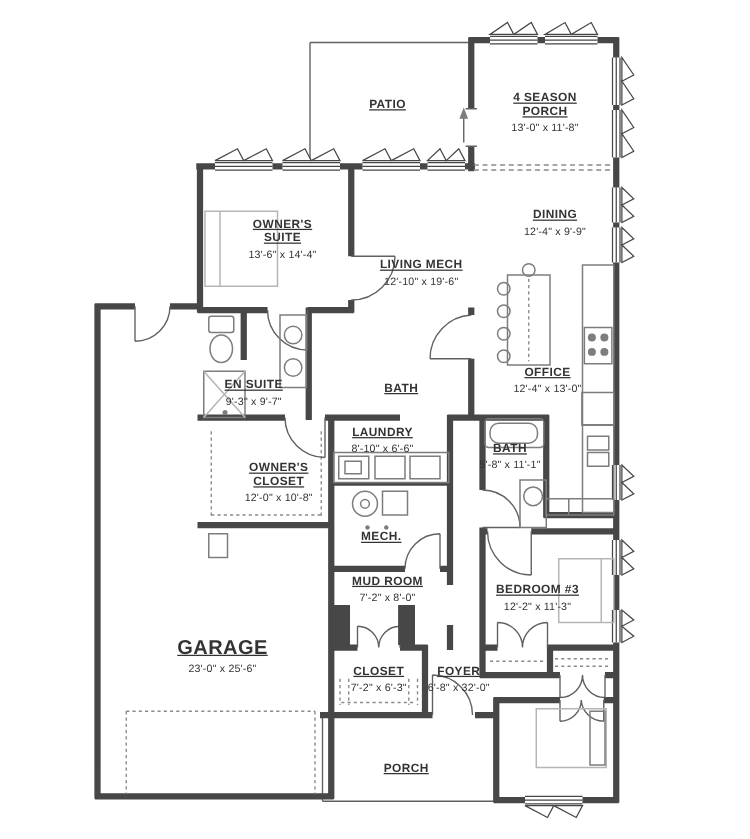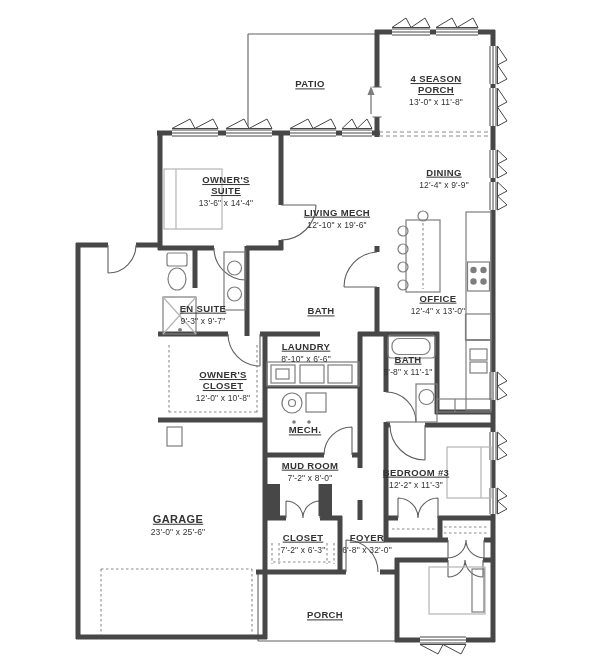--- a/index.html
+++ b/index.html
@@ -19,21 +19,21 @@
   .fixl{fill:none;stroke:var(--c-light_fixture);stroke-width:1.2;}
   .fillwall{fill:var(--c-wall);stroke:none;}
   .dot{fill:var(--c-fixture);stroke:none;}
   .winline{fill:none;stroke:var(--c-wall);stroke-width:1;}
   .wintri{fill:#fff;stroke:var(--c-wall);stroke-width:1;}
   .whitegap{fill:#fff;stroke:none;}
   .room-label{position:absolute;transform:translate(-50%,-50%);text-align:center;
     color:var(--c-text);z-index:2;pointer-events:none;}
   .room-name{font-weight:bold;font-size:9.5px;letter-spacing:.35px;line-height:1.18;
     text-decoration:underline;text-underline-offset:1px;white-space:pre-line;}
-  .room-name.big{font-size:11px;}
+  .room-name.big{font-size:16px;}
   .room-dims{font-size:8.5px;letter-spacing:.15px;margin-top:1.5px;white-space:nowrap;}
 </style>
 </head>
 <body>
 
 <div id="plan-wrap">
 
 <svg width="600" height="671" viewBox="0 0 600 671">
 
   <g>
@@ -303,21 +303,21 @@
       <div class="room-name">BATH</div>
       <div class="room-dims">5'-8" x 11'-1"</div>
     </div>
 <div class="room-label" style="left:305px;top:430px">
       <div class="room-name">MECH.</div>
     </div>
 <div class="room-label" style="left:310px;top:471px">
       <div class="room-name">MUD ROOM</div>
       <div class="room-dims">7'-2" x 8'-0"</div>
     </div>
-<div class="room-label" style="left:416px;top:478px">
+<div class="room-label" style="left:430px;top:478px">
       <div class="room-name">BEDROOM #3</div>
       <div class="room-dims">12'-2" x 11'-3"</div>
     </div>
 <div class="room-label" style="left:178px;top:525px">
       <div class="room-name big">GARAGE</div>
       <div class="room-dims">23'-0" x 25'-6"</div>
     </div>
 <div class="room-label" style="left:303px;top:543px">
       <div class="room-name">CLOSET</div>
       <div class="room-dims">7'-2" x 6'-3"</div>

